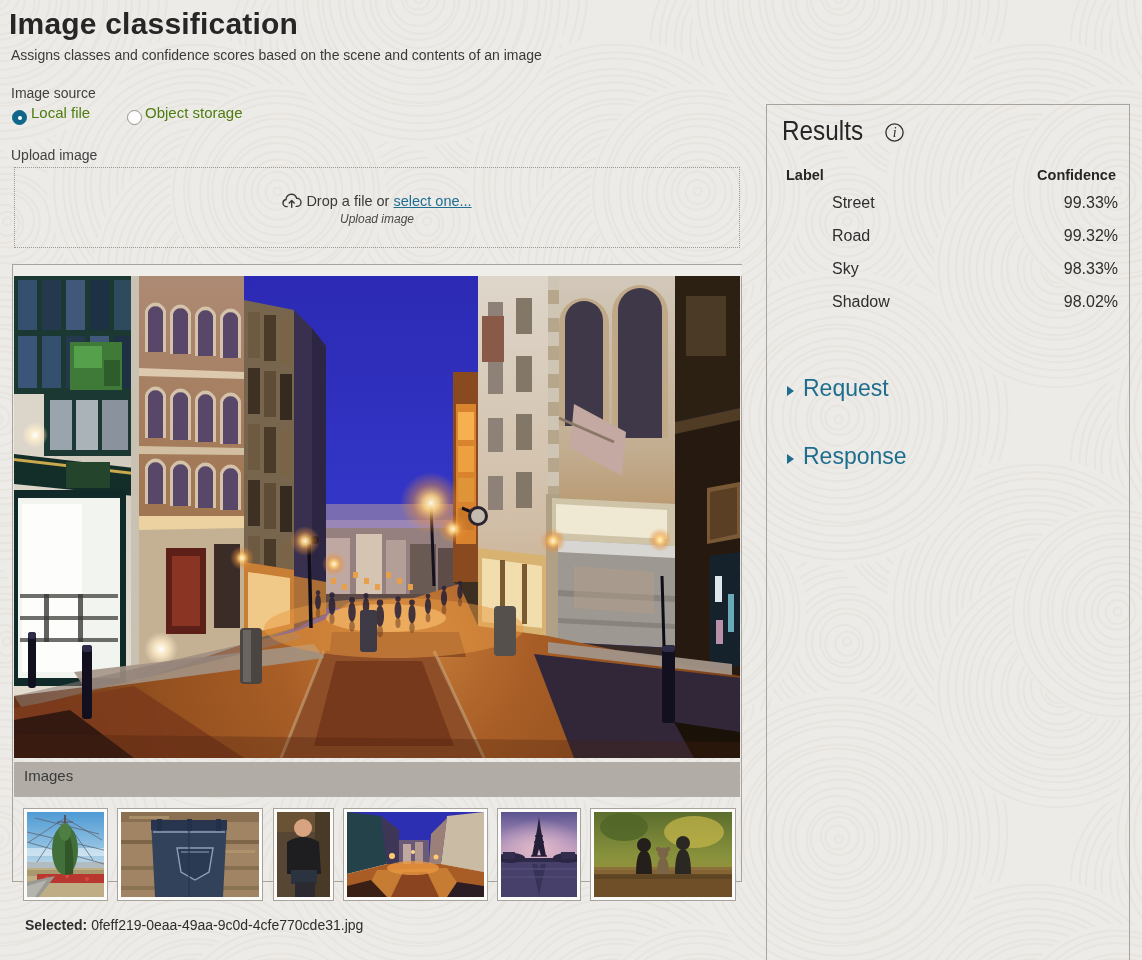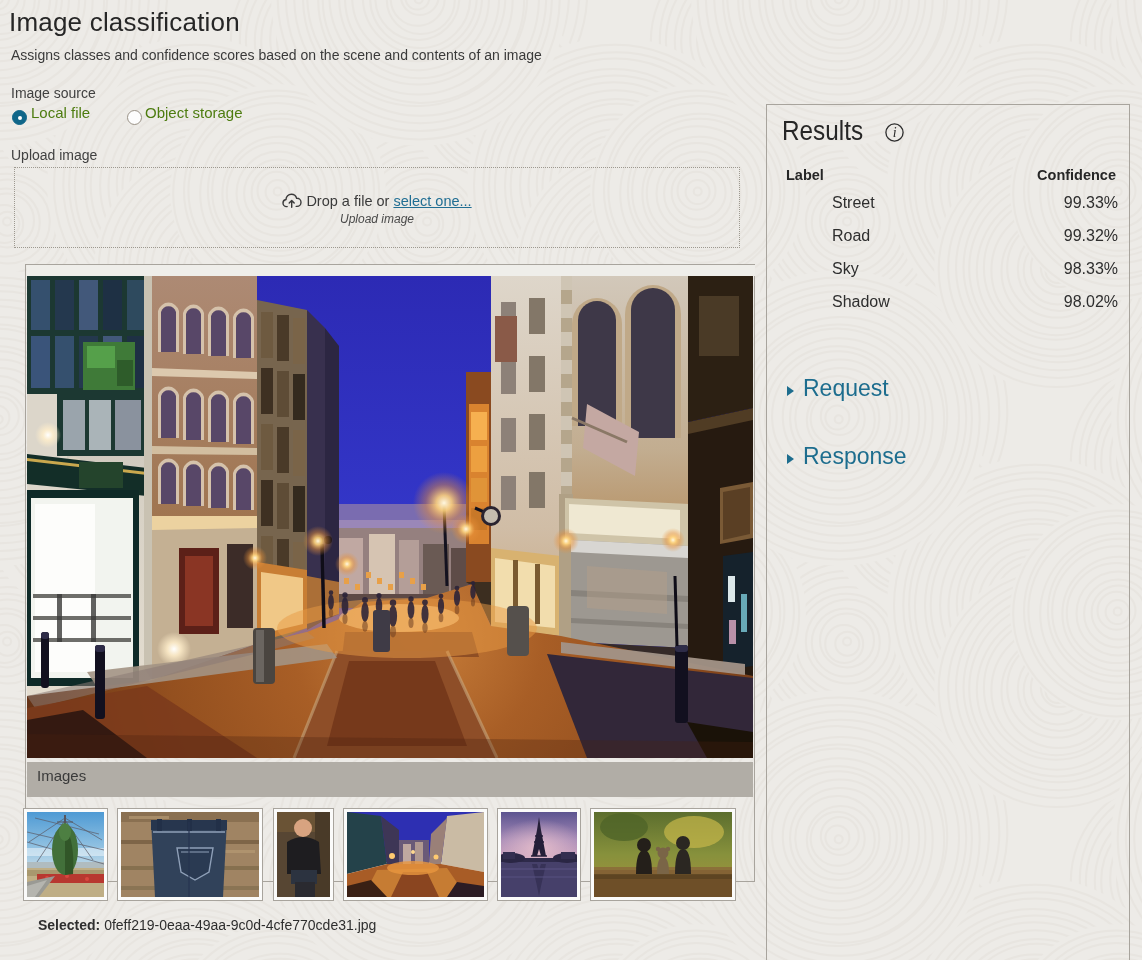--- a/index.html
+++ b/index.html
@@ -1,17 +1,17 @@
 <!DOCTYPE html>
 <html><head><meta charset="utf-8"><style>
 * { margin:0; padding:0; box-sizing:border-box; }
 html,body { width:1142px; height:960px; overflow:hidden; font-family:"Liberation Sans",sans-serif; }
 #stage { position:relative; width:1142px; height:960px; }
 .abs { position:absolute; }
-h1 { font-size:26px; font-weight:400; color:#262626; letter-spacing:.2px; }
+h1 { font-size:30px; font-weight:700; color:#262626; letter-spacing:.2px; }
 .sub { font-size:14px; color:#3a3a3a; }
 .lbl { font-size:14px; color:#414141; }
 .radio-lab { font-size:15px; color:#4d7c0f; }
 .rad { width:15px; height:15px; border-radius:50%; }
 .rad.on { background:#0f6689; border:1px solid #0f6689; }
 .rad.on:after { content:""; position:absolute; left:5px; top:5px; width:4px; height:4px; border-radius:50%; background:#fff; }
 .rad.off { background:#fdfdfd; border:1px solid #9a9287; }
 .dropzone { border:1px dotted #9d9990; }
 .droptext { font-size:14.5px; color:#3a3a3a; }
 .droptext .lnk { color:#216e93; text-decoration:underline; }
@@ -324,21 +324,21 @@
 <span class="abs rad off" style="left:127px;top:110px"></span>
     <div class="abs radio-lab" style="left:145px;top:104px">Object storage</div>
 <div class="abs lbl" style="left:11px;top:147px">Upload image</div>
 <div class="abs dropzone" style="left:14px;top:167px;width:726px;height:81px">
   <div style="text-align:center;margin-top:24px"><svg width="20" height="15" viewBox="0 0 20 15" style="vertical-align:-2px">
           <path d="M5.2,13.6 L4.6,13.6 C2.6,13.6 1,12 1,10 C1,8.2 2.3,6.8 4,6.5 C4,3.5 6.4,1.2 9.4,1.2 C11.9,1.2 14,2.9 14.6,5.2 L15,5.2 C17.2,5.2 19,7 19,9.2 C19,11.6 17.2,13.4 15,13.4 L14.2,13.4" fill="none" stroke="#3a3a3a" stroke-width="1.4" stroke-linecap="round"></path>
           <path d="M9.7,14.2 L9.7,7.8 M7.2,10 L9.7,7.4 L12.2,10" fill="none" stroke="#3a3a3a" stroke-width="1.4" stroke-linecap="round" stroke-linejoin="round"></path>
         </svg><span class="droptext"> Drop a file or <span class="lnk">select one...</span></span></div>
   <div class="upl-it" style="text-align:center;margin-top:2px">Upload image</div>
 </div>
-<div class="abs card" style="left:25px;top:264px;width:730px;height:618px">
+<div class="abs card" style="left:12px;top:264px;width:730px;height:618px">
   <div class="abs" style="left:1px;top:0;width:728px;height:11px;background:#efeeea"></div>
   <div class="abs" style="left:1px;top:11px;width:726px;height:482px">
         <svg width="726" height="482" viewBox="0 0 726 482" style="display:block">
           <defs>
             <linearGradient id="sky" x1="0" y1="0" x2="0" y2="1">
               <stop offset="0" stop-color="#2c2ab4"></stop>
               <stop offset=".6" stop-color="#3336c8"></stop>
               <stop offset="1" stop-color="#4a46c8"></stop>
             </linearGradient>
             <radialGradient id="stg" gradientUnits="userSpaceOnUse" cx="390" cy="360" r="420">

